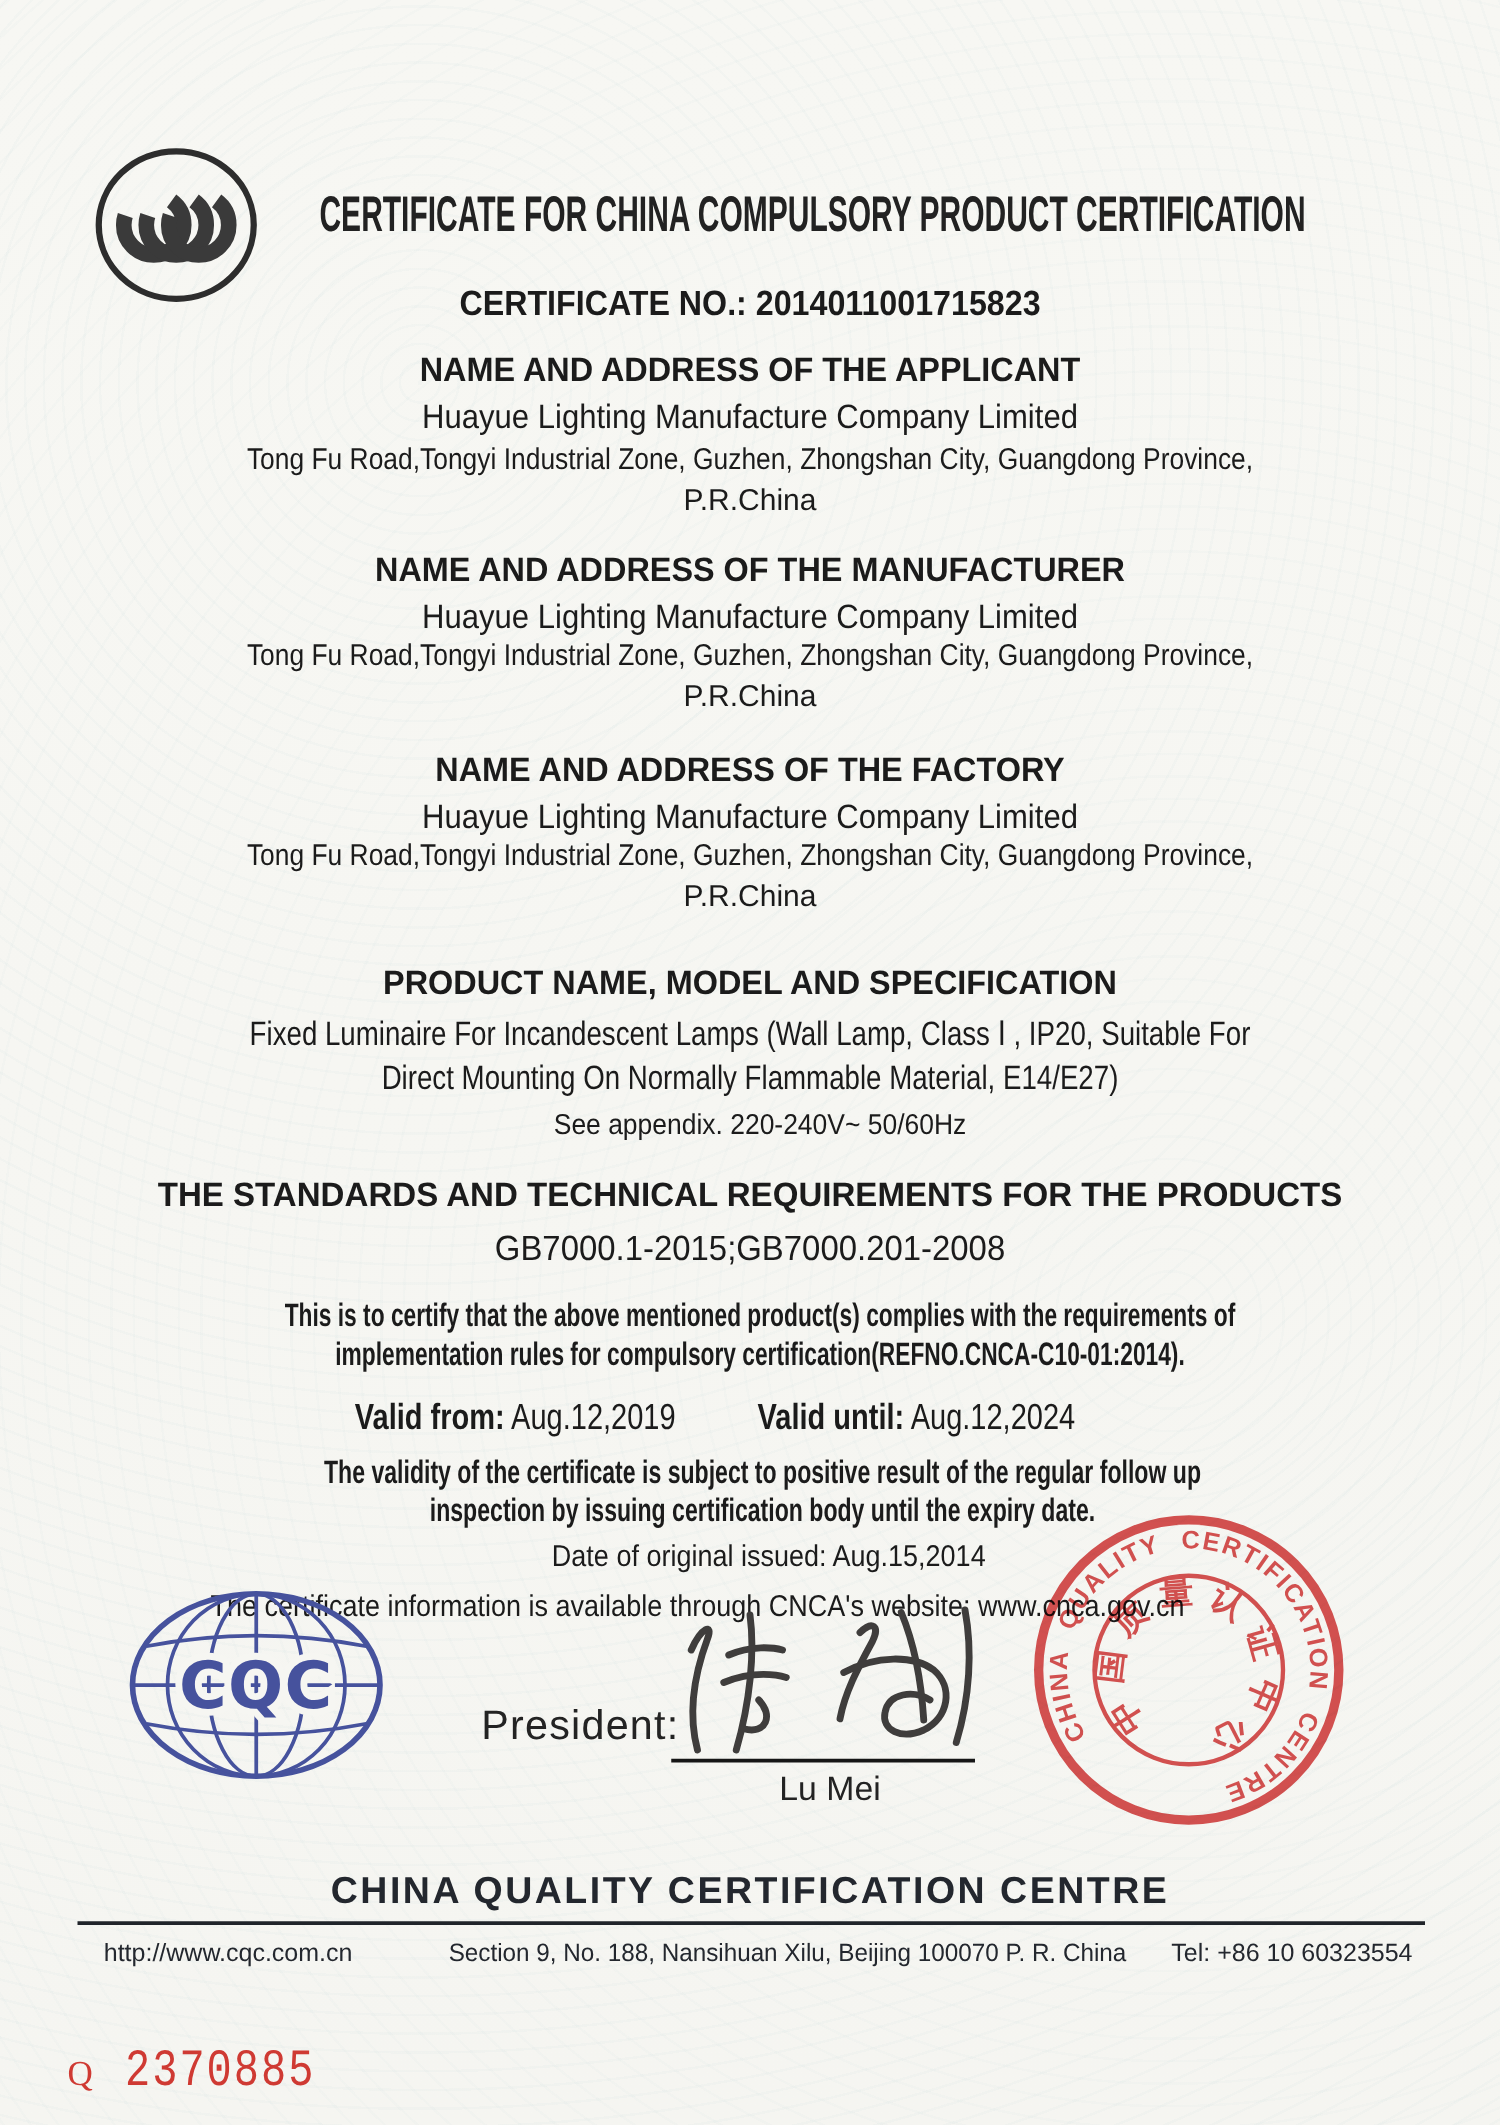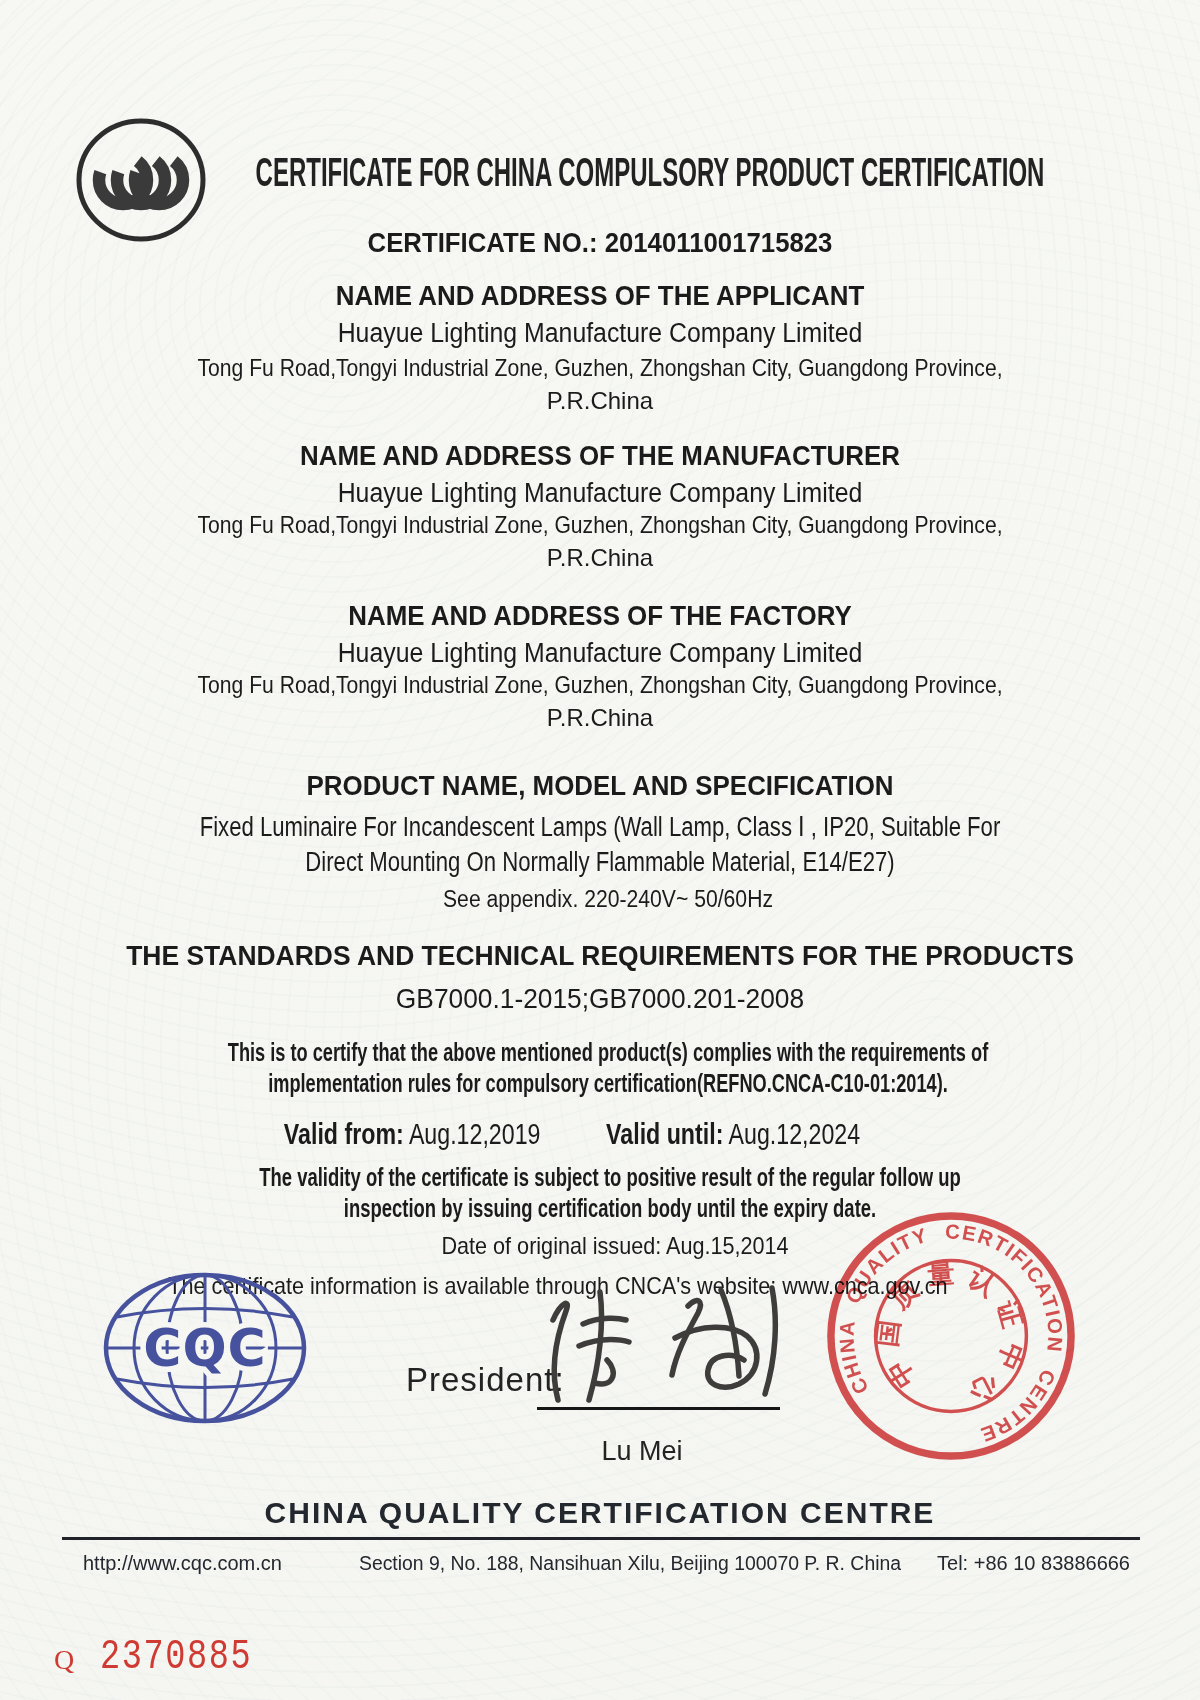--- a/index.html
+++ b/index.html
@@ -81,37 +81,37 @@
       <ellipse cx="105" cy="78" rx="38" ry="73"></ellipse>
       <ellipse cx="105" cy="78" rx="71" ry="73"></ellipse>
       <line x1="105" y1="5" x2="105" y2="151"></line>
       <path d="M17,47 Q105,30 193,47"></path>
       <line x1="6" y1="78" x2="204" y2="78"></line>
       <path d="M17,109 Q105,126 193,109"></path>
     </g>
     <text x="105" y="96" text-anchor="middle" font-family="DejaVu Sans, sans-serif" font-size="52" font-weight="bold" fill="#46529d" stroke="#f6f6f2" stroke-width="11" paint-order="stroke" letter-spacing="1">CQC</text>
   </svg>
 
-  <div class="t" style="left:385px;top:1362px;font-size:33px;letter-spacing:1px;color:#232323;margin-left:21px;">President:</div>
+  <div class="t" style="left:385px;top:1362px;font-size:33px;letter-spacing:1px;color:#232323;">President:</div>
 
   <svg style="position:absolute;left:525px;top:1278px;" width="275" height="128" viewBox="0 0 275 128">
     <g fill="none" stroke="#3f3d3c" stroke-width="5.5" stroke-linecap="round" stroke-linejoin="round">
       <path d="M28,42 C36,24 46,20 41,33 C31,60 25,92 33,122"></path>
       <path d="M75,14 C79,44 75,84 64,122"></path>
       <path d="M58,46 C76,38 94,40 101,42"></path>
       <path d="M54,68 C78,58 98,62 104,64"></path>
       <path d="M82,82 C94,94 88,110 70,105"></path>
       <path d="M163,28 C173,18 179,23 173,35 C161,57 151,76 147,97"></path>
       <path d="M150,60 C176,46 206,46 222,58 C238,72 234,96 214,106 C196,114 180,106 183,92 C186,76 206,74 219,82"></path>
       <path d="M196,12 C206,36 212,66 214,98"></path>
       <path d="M247,10 C253,42 251,80 240,116"></path>
     </g>
   </svg>
   <div class="sig-line" style="left:537px;top:1407px;width:243px;height:2.5px;"></div>
-  <div class="t c" style="left:642px;top:1416px;font-size:27px;color:#232323;margin-top:20px;">Lu Mei</div>
+  <div class="t c" style="left:664px;top:1416px;font-size:27px;color:#232323;">Lu Mei</div>
 
   <svg style="position:absolute;left:822px;top:1207px;opacity:0.88;mix-blend-mode:multiply;" width="258" height="258" viewBox="0 0 260 260">
     <circle cx="130" cy="130" r="121" fill="none" stroke="#d53b3b" stroke-width="7.5"></circle>
     <circle cx="130" cy="130" r="76" fill="none" stroke="#d53b3b" stroke-width="3.5"></circle>
     <defs>
       <path id="ringPath" d="M32,130 A98,98 0 1 1 228,130 A98,98 0 1 1 32,130"></path>
       <path id="cnPath" d="M76,130 A54,54 0 1 1 184,130 A54,54 0 1 1 76,130"></path>
     </defs>
     <g transform="rotate(-33 130 130)">
       <text font-family="Liberation Sans, sans-serif" font-size="20.5" font-weight="bold" fill="#d53b3b" letter-spacing="1.5" word-spacing="9">
@@ -122,18 +122,18 @@
       <text font-family="DejaVu Sans, sans-serif" font-size="27" font-weight="bold" fill="#d53b3b" letter-spacing="10">
         <textPath href="#cnPath">中国质量认证中心</textPath>
       </text>
     </g>
   </svg>
 
   <div class="t c b" style="left:600px;top:1496px;font-size:30px;letter-spacing:2px;color:#23272e;">CHINA QUALITY CERTIFICATION CENTRE</div>
   <div class="footer-rule"></div>
   <div class="t" style="left:83px;top:1552px;font-size:20px;color:#23272e;">http://www.cqc.com.cn</div>
   <div class="t c" style="left:630px;top:1552px;font-size:20px;--sx:0.97;color:#23272e;">Section 9,  No. 188, Nansihuan Xilu, Beijing  100070 P. R. China</div>
-  <div class="t" style="right:70px;top:1552px;font-size:20px;color:#23272e;">Tel: +86 10 83886666</div>
+  <div class="t" style="right:70px;top:1552px;font-size:20px;color:#23272e;">Tel: +86 10 60323554</div>
 
   <div class="t red" style="left:54px;top:1644px;font-size:28px;font-family:'Liberation Serif',serif;">Q</div>
   <div class="t red" style="left:100px;top:1634px;font-size:42px;font-family:'Liberation Mono',monospace;letter-spacing:2px;transform:scaleX(0.80);transform-origin:left;">2370885</div>
 
 </div>
 
 </body></html>

